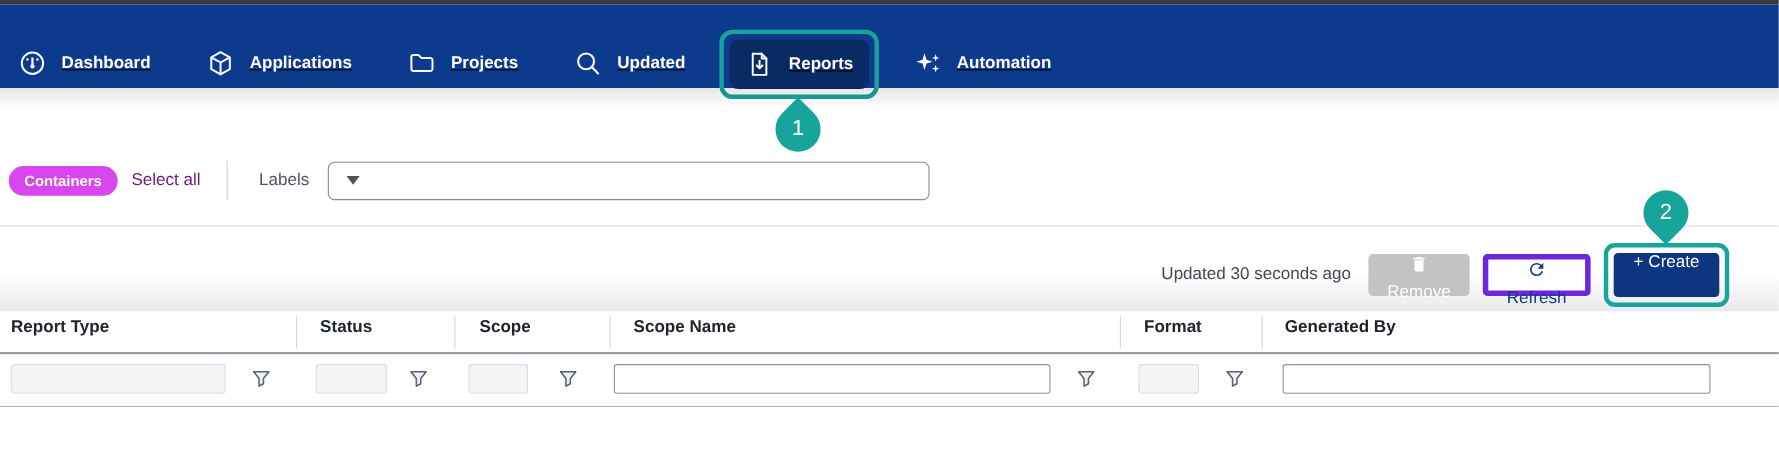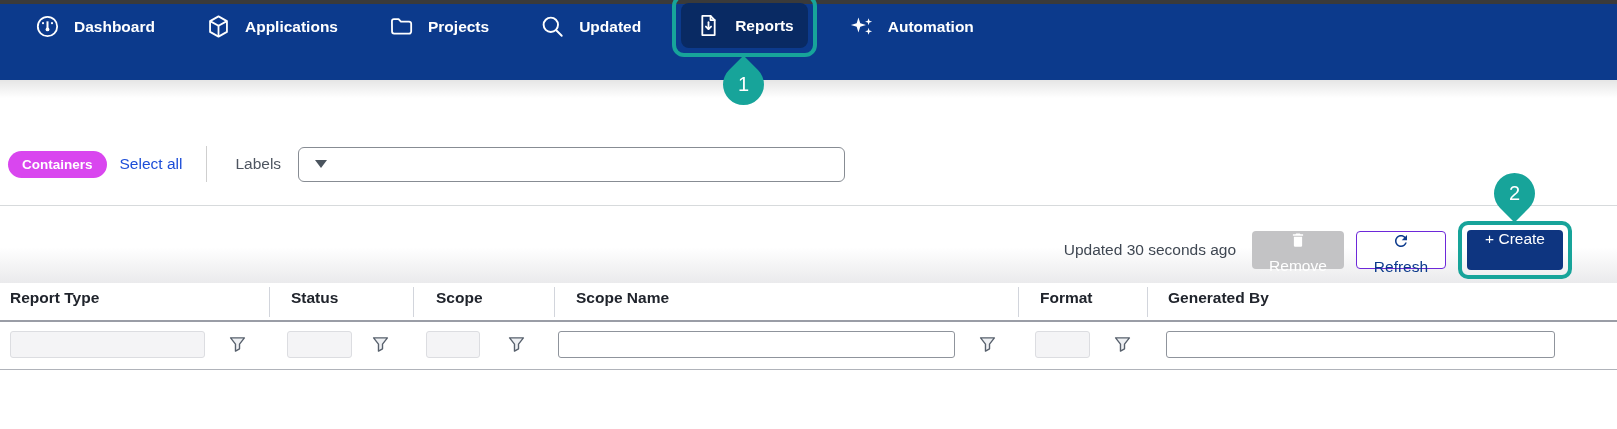--- a/index.html
+++ b/index.html
@@ -5,22 +5,23 @@
   html,body{margin:0;padding:0;}
   body{
     width:1617px;height:429px;position:relative;overflow:hidden;
     background:#ffffff;font-family:"Liberation Sans",sans-serif;
     -webkit-font-smoothing:antialiased;
   }
   
   .topstrip{position:absolute;top:0;left:0;width:100%;height:4px;background:#3a3a3a;}
   .navbar{
     position:absolute;top:4px;left:0;width:100%;height:76px;
-    background:#0c3a8c;display:flex;align-items:flex-start;padding-left:20px;gap:22px;
+    background:#0c3a8c;display:flex;align-items:flex-end;padding-left:2px;gap:22px;
     box-sizing:border-box;
+    text-decoration:underline;
   }
   .nav-item{
     display:flex;align-items:center;gap:13px;color:#ffffff;
     font-size:15.5px;font-weight:600;padding:9px 14px;border-radius:8px;
     cursor:pointer;white-space:nowrap;
   }
   .nav-item .nicon{width:27px;height:27px;display:block;flex:0 0 auto;}
   .nav-active{background:#092a63;}
   
   .callout{
@@ -42,40 +43,40 @@
   .nav-fade{position:absolute;top:80px;left:0;width:100%;height:18px;
     background:linear-gradient(to bottom,rgba(0,0,0,0.10),rgba(0,0,0,0));}
   .header-fade{position:absolute;top:247px;left:0;width:100%;height:36px;
     background:linear-gradient(to bottom,rgba(0,0,0,0),#eaeaec);}
   
   .filter-bar{position:absolute;top:146px;left:8px;height:36px;display:flex;align-items:center;}
   .containers-pill{
     background:#d946ef;color:#fff;font-size:13.5px;font-weight:600;
     padding:6px 14px;border-radius:15px;cursor:pointer;
   }
-  .select-all{margin-left:13px;color:#1d4ed8;font-size:15.5px;cursor:pointer;}
+  .select-all{margin-left:13px;color:#701a75;font-size:15.5px;cursor:pointer;}
   .vline{width:1px;height:36px;background:#cfcfcf;margin-left:24px;}
   .labels-label{margin-left:28px;color:#4e5560;font-size:15.5px;font-weight:400;}
   .select-box{
     margin-left:17px;width:547px;height:35px;border:1px solid #878c93;border-radius:6px;
     display:flex;align-items:center;padding:0 16px;box-sizing:border-box;background:#fff;
     cursor:pointer;
   }
   .select-placeholder{color:#99a0a8;font-size:15.5px;flex:1;}
   .caret-down{width:0;height:0;border-left:6.5px solid transparent;
     border-right:6.5px solid transparent;border-top:8px solid #4a545e;margin-right:12px;}
   
   .hdivider{position:absolute;top:205px;left:0;width:100%;height:1px;background:#d7dadc;}
   .toolbar{position:absolute;top:221px;right:45px;display:flex;align-items:center;gap:12px;}
   .updated-text{color:#3f4752;font-size:15.5px;margin-right:4px;}
   .btn{display:flex;align-items:center;gap:8px;font-size:15.5px;border-radius:4px;
     padding:0 17px;height:38px;cursor:pointer;box-sizing:border-box;border:none;
     font-family:"Liberation Sans",sans-serif;flex-direction:column;}
   .btn-remove{background:#c3c3c5;color:#ffffff;cursor:default;}
-  .btn-refresh{background:#ffffff;color:#0c3a8c;border:1px solid #6d28d9;}
+  .btn-refresh{background:#ffffff;color:#0c3a8c;border:5px solid #6d28d9;}
   .btn-create{background:#0e3580;color:#ffffff;height:40px;padding:0 18px;font-size:15.5px;}
   .callout-create{position:relative;border-radius:10px;}
   .bicon{width:18px;height:18px;display:block;}
   
   .thead-label{position:absolute;top:289px;font-size:15.5px;font-weight:700;color:#20242c;white-space:nowrap;}
   .col-divider{position:absolute;top:287px;height:30px;width:1px;background:#d2d5dc;}
   .header-border{position:absolute;top:320px;left:0;width:100%;height:2px;background:#9a9da6;}
   .row-border{position:absolute;top:369px;left:0;width:100%;height:1px;background:#b0b3ba;}
   
   .f-input{position:absolute;top:331px;height:27px;border-radius:3px;box-sizing:border-box;

